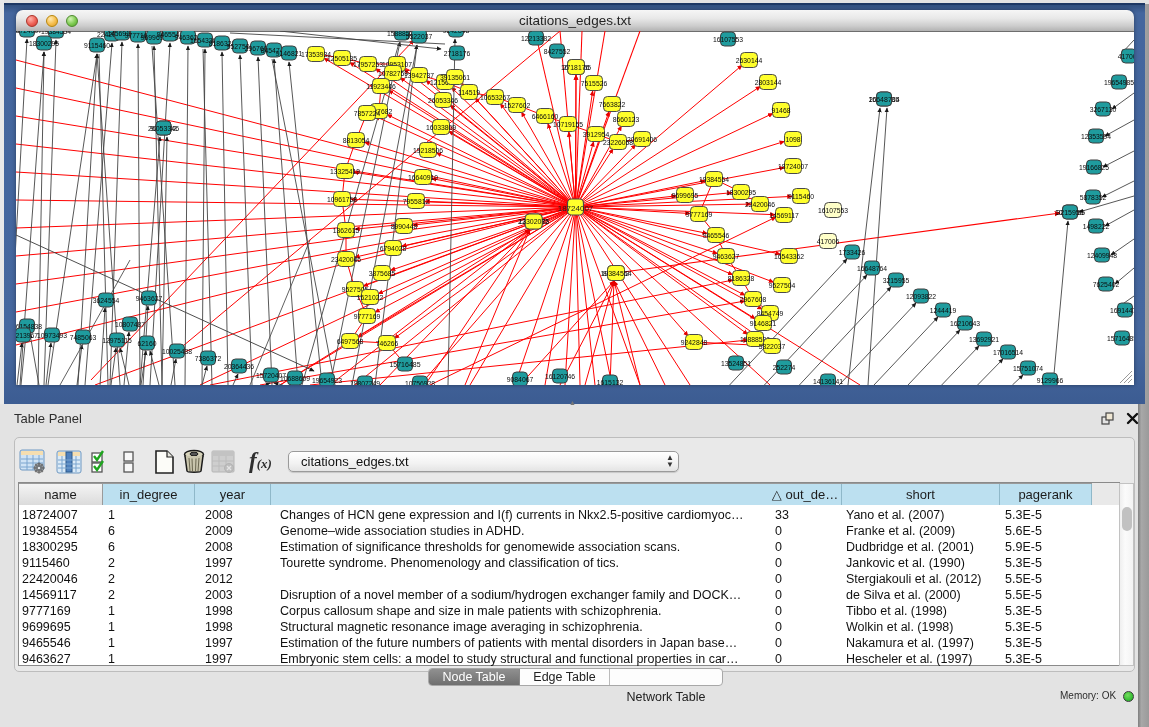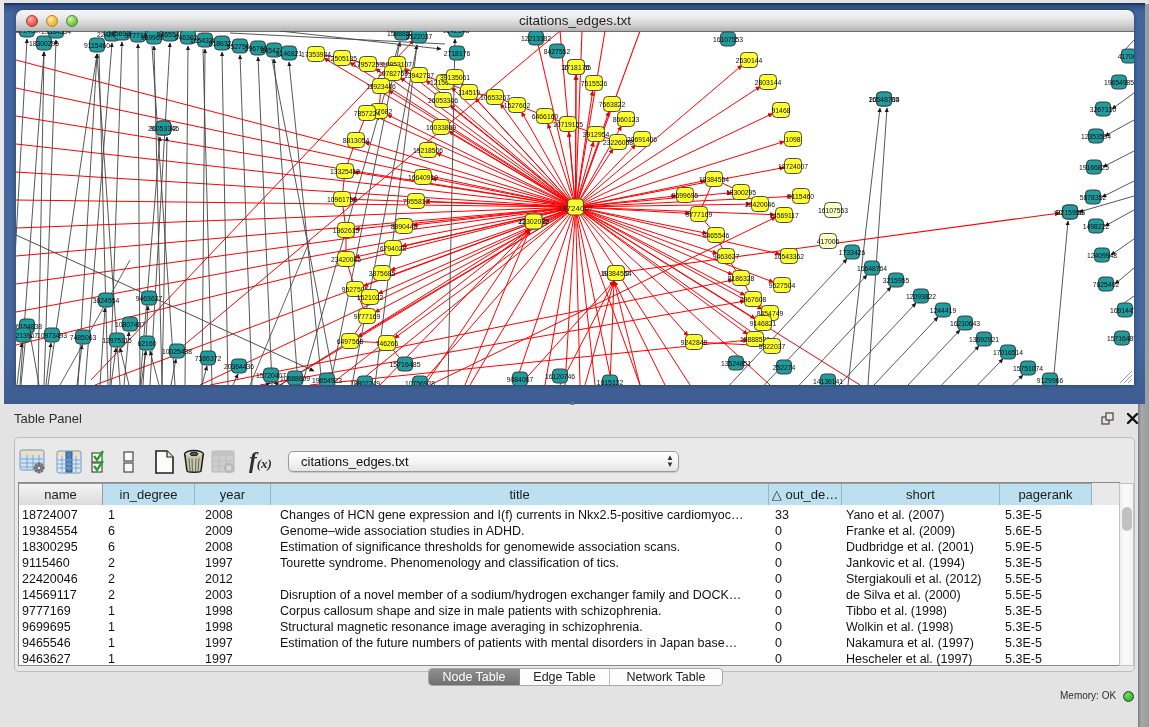--- a/index.html
+++ b/index.html
@@ -43,21 +43,21 @@
 #sbar { position:absolute;left:1119px;top:483px;width:15px;height:183px;
   background:linear-gradient(to right,#efefef,#fbfbfb 40%,#f3f3f3);border:1px solid #c2c2c2; }
 #sthumb { position:absolute;left:1121.5px;top:507px;width:10px;height:24px;background:#c1c1c1;border-radius:5px; }
 #tabs { position:absolute;left:428px;top:668px;width:295px;height:18px;
   background:#fdfdfd;border:1px solid #a8a8a8;border-radius:4px;display:flex;
   font-size:12.5px;color:#222;text-align:center; }
 #tabs .seg { line-height:17px; }
 #seg1 { width:91px;background:linear-gradient(to bottom,#909090,#6f6f6f);color:#fff;
   border-radius:3px 0 0 3px;border-right:1px solid #888; }
 #seg2 { width:90px;border-right:1px solid #bbb; }
-#seg3 { width:112px; }
+#seg3 { width:112px;margin-top:20px; }
 #memory { position:absolute;left:1060px;top:690px;font-size:10px;color:#2e2e2e; }
 #memdot { position:absolute;left:1123px;top:691px;width:11px;height:11px;border-radius:50%;
   background:radial-gradient(circle at 40% 35%,#74dd5e,#2fb92f 70%,#1f9f1f);border:1.5px solid #3a3a3a; }
 #tpicons { position:absolute;left:1101px;top:412px;width:40px;height:14px; }
 #divot { position:absolute;left:569px;top:399px;width:10px;height:5px;font-size:7px;color:#777; }
 </style></head><body>
 <div id="deskT"></div>
 <div id="deskL"></div>
 <div id="rightstrip"></div>
 <div id="frame"></div>
@@ -689,21 +689,20 @@
 <path d="M16 16 L20 20 M20 16 L16 20" stroke="#e0e0e0" stroke-width="1.3"></path>
 </svg>
 <div style="position:absolute;left:249px;top:448px;width:30px;height:26px;font-family:'Liberation Serif',serif;font-style:italic;color:#2f2f2f;"><span style="font-size:23px;font-weight:bold;">f</span><span style="font-size:13px;font-weight:bold;">(x)</span></div>
 <div id="dropdown">citations_edges.txt</div>
 <div id="dd-ar">▲<br>▼</div>
 <div id="tbl-border"></div>
 <div id="theader">
  <div class="hcell" id="namehdr" style="left:0;width:84px">name</div>
  <div class="hcell" style="left:84px;width:92px">in_degree</div>
  <div class="hcell" style="left:176px;width:76px">year</div>
- <div class="hcell" style="left:252px;width:498px">title</div>
  <div class="hcell" style="left:750px;width:73px">△ out_de…</div>
  <div class="hcell" style="left:823px;width:158px">short</div>
  <div class="hcell" style="left:981px;width:92px">pagerank</div>
 </div>
 <div id="tbody"></div>
 <div class="trow" style="top:508px">
     <span style="left:22px">18724007</span>
     <span style="left:108px">1</span>
     <span style="left:205px">2008</span>
     <span style="left:280px">Changes of HCN gene expression and I(f) currents in Nkx2.5-positive cardiomyoc…</span>
@@ -728,21 +727,21 @@
     <span style="left:775px">0</span>
     <span style="left:846px">Dudbridge et al. (2001)</span>
     <span style="left:1005px">5.9E-5</span>
   </div>
 <div class="trow" style="top:556px">
     <span style="left:22px">9115460</span>
     <span style="left:108px">2</span>
     <span style="left:205px">1997</span>
     <span style="left:280px">Tourette syndrome. Phenomenology and classification of tics.</span>
     <span style="left:775px">0</span>
-    <span style="left:846px">Jankovic et al. (1994)</span>
+    <span style="left:846px">Jankovic et al. (1990)</span>
     <span style="left:1005px">5.3E-5</span>
   </div>
 <div class="trow" style="top:572px">
     <span style="left:22px">22420046</span>
     <span style="left:108px">2</span>
     <span style="left:205px">2012</span>
     <span style="left:775px">0</span>
     <span style="left:846px">Stergiakouli et al. (2012)</span>
     <span style="left:1005px">5.5E-5</span>
   </div>
@@ -779,20 +778,21 @@
     <span style="left:205px">1997</span>
     <span style="left:280px">Estimation of the future numbers of patients with mental disorders in Japan base…</span>
     <span style="left:775px">0</span>
     <span style="left:846px">Nakamura et al. (1997)</span>
     <span style="left:1005px">5.3E-5</span>
   </div>
 <div class="trow" style="top:652px">
     <span style="left:22px">9463627</span>
     <span style="left:108px">1</span>
     <span style="left:205px">1997</span>
+    <span style="left:280px">Embryonic stem cells: a model to study structural and functional properties in car…</span>
     <span style="left:775px">0</span>
     <span style="left:846px">Hescheler et al. (1997)</span>
     <span style="left:1005px">5.3E-5</span>
   </div>
 <div id="sbar"></div>
 <div id="sthumb"></div>
 <div id="tabs">
  <div class="seg" id="seg1">Node Table</div>
  <div class="seg" id="seg2">Edge Table</div>
  <div class="seg" id="seg3">Network Table</div>

